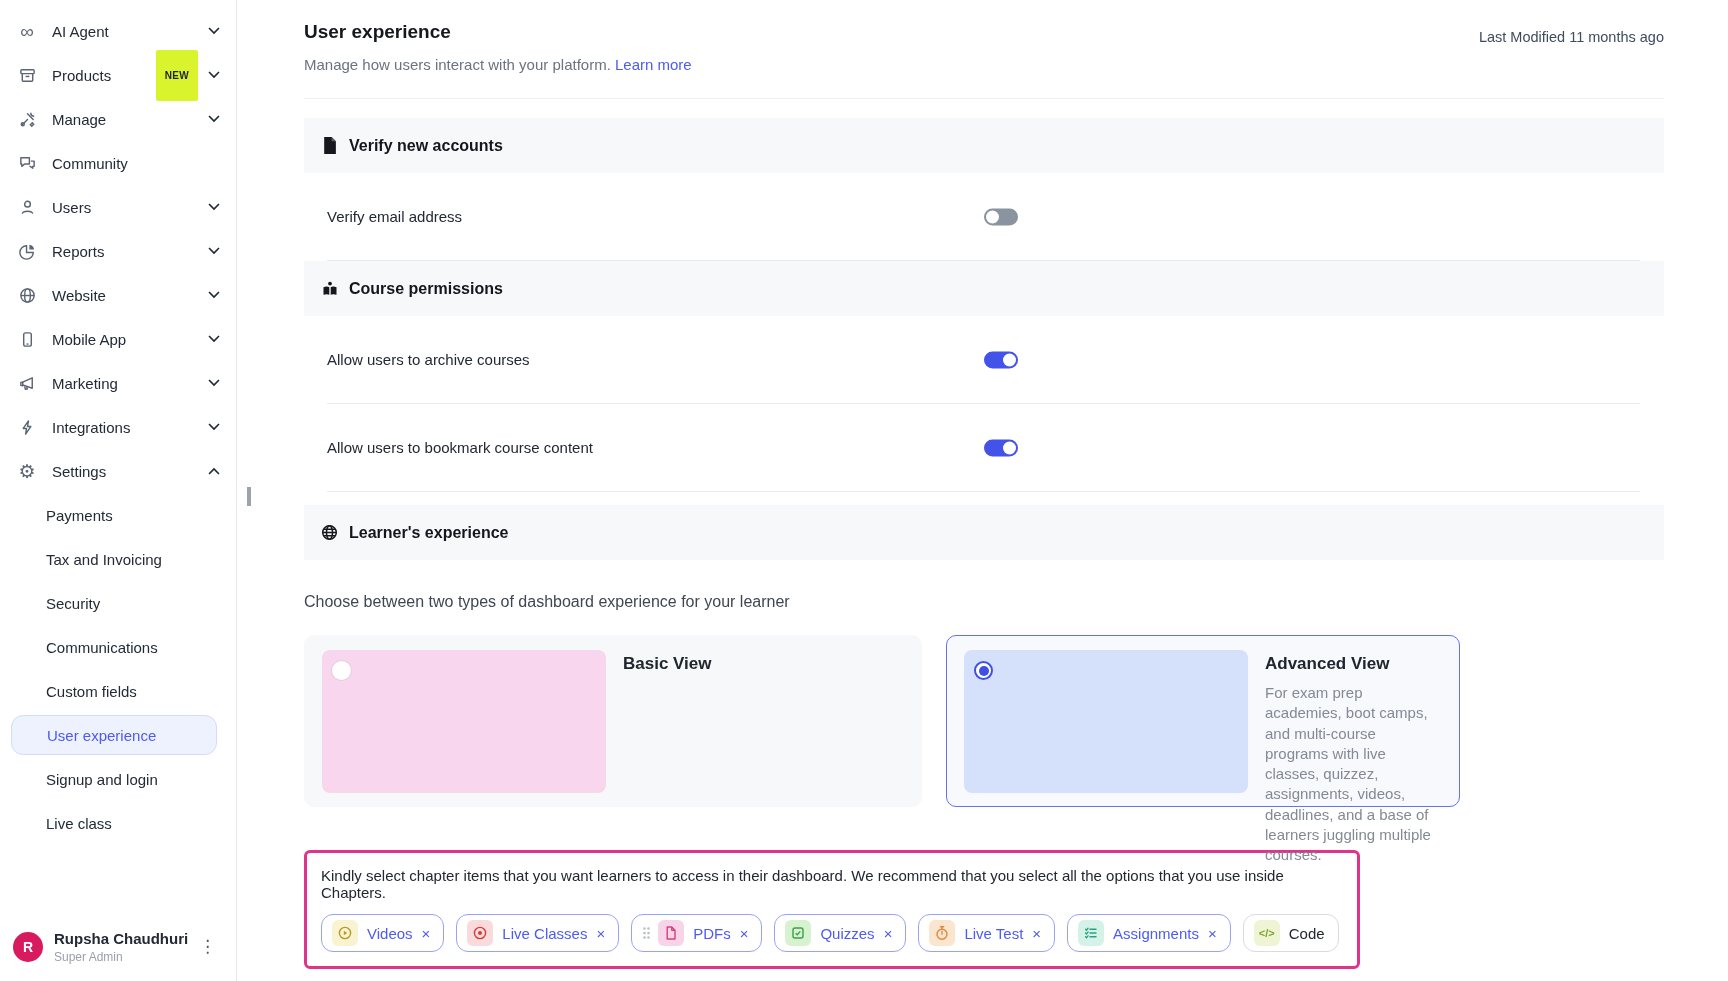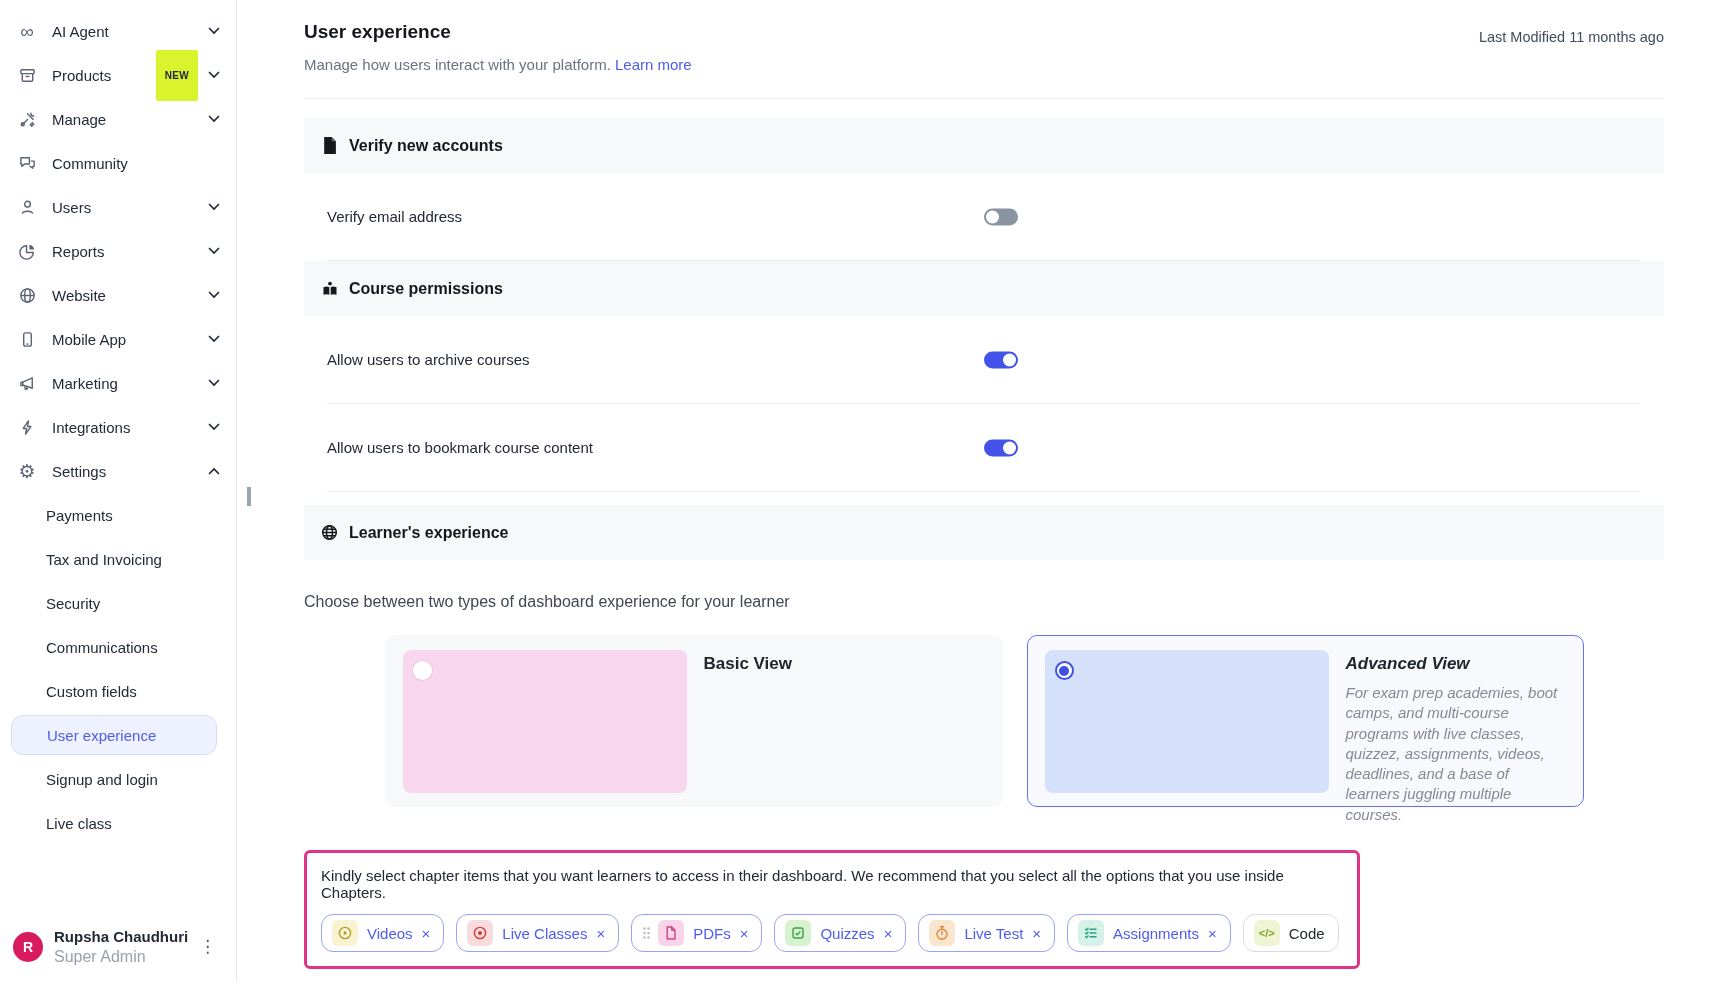--- a/index.html
+++ b/index.html
@@ -25,21 +25,21 @@
     color:#222b38; cursor:pointer; }
   .sub-item.selected-wrap { padding-left:0; }
   .sub-pill { margin-left:11px; width:206px; height:40px; border-radius:12px; background:#eef1fe;
     border:1px solid #d4dbfc; display:flex; align-items:center; padding-left:35px; color:#4c5bf0; }
   .user-block { position:absolute; left:0; bottom:0; width:100%; height:58px; display:flex;
     align-items:center; padding:0 14px 10px 13px; }
   .avatar { width:30px; height:30px; border-radius:50%; background:#d81a5f; color:#fff; font-size:14px;
     font-weight:700; display:flex; align-items:center; justify-content:center; flex-shrink:0; }
   .user-meta { margin-left:11px; flex:1; }
   .user-name { font-size:15px; font-weight:700; color:#232a35; }
-  .user-role { font-size:16px; color:#9aa1ab; margin-top:3px; }
+  .user-role { font-size:12px; color:#9aa1ab; margin-top:3px; }
   .kebab { color:#4a5560; font-size:17px; line-height:.55; letter-spacing:0; cursor:pointer;
     padding:4px 6px; }
 
   
   .main { flex:1; position:relative; padding:0 64px 0 67px; }
   .caret-artifact { position:absolute; left:10px; top:487px; width:4px; height:19px; background:#9ca3af; }
   .page-header { display:flex; justify-content:space-between; align-items:flex-start;
     padding-top:21px; height:99px; border-bottom:1px solid #eef0f3; }
   .page-title { font-size:19px; font-weight:700; color:#15181d; }
   .page-sub { margin-top:13px; font-size:15px; color:#6a7380; }
@@ -56,25 +56,25 @@
   .toggle { position:absolute; left:680px; top:50%; transform:translateY(-50%);
     width:34px; height:17px; border-radius:9px; background:#8a93a0; cursor:pointer; }
   .toggle .knob { position:absolute; top:2px; left:2px; width:13px; height:13px; border-radius:50%;
     background:#fff; }
   .toggle.on { background:#4353e9; }
   .toggle.on .knob { left:auto; right:2px; }
   .row-divider { border-bottom:1px solid #e9ebef; margin:0 24px 0 23px; }
 
   .prompt { margin-top:33px; font-size:16px; color:#3f4752; }
 
-  .cards { display:flex; gap:24px; margin-top:24px;justify-content:center; }
+  .cards { display:flex; gap:24px; margin-top:24px; }
   .view-card { height:172px; border-radius:10px; background:#f7f8f9; border:1.5px solid #f7f8f9;
     display:flex; padding:14px 16px 14px 17px; cursor:pointer; }
   .view-card.basic { width:618px; }
-  .view-card.advanced { width:557px;font-style:italic; }
+  .view-card.advanced { width:514px; }
   .view-card.selected { border-color:#6372f2; background:#f8f9fd; }
   .thumb { width:284px; height:143px; border-radius:8px; position:relative; flex-shrink:0; }
   .radio { position:absolute; left:10px; top:11px; width:19px; height:19px; border-radius:50%;
     background:#fff; box-shadow:0 0 0 1px rgba(0,0,0,.06); }
   .radio.checked { background:#fff; border:2px solid #4050e6; box-shadow:none; }
   .radio.checked::after { content:""; position:absolute; left:2.5px; top:2.5px; width:10px; height:10px;
     border-radius:50%; background:#4050e6; }
   .card-text { margin-left:17px; padding-top:4px; }
   .card-title { font-size:17px; font-weight:700; color:#20262e; }
   .card-desc { margin-top:9px; font-size:15px; line-height:1.35; color:#838a95; max-width:290px; }

